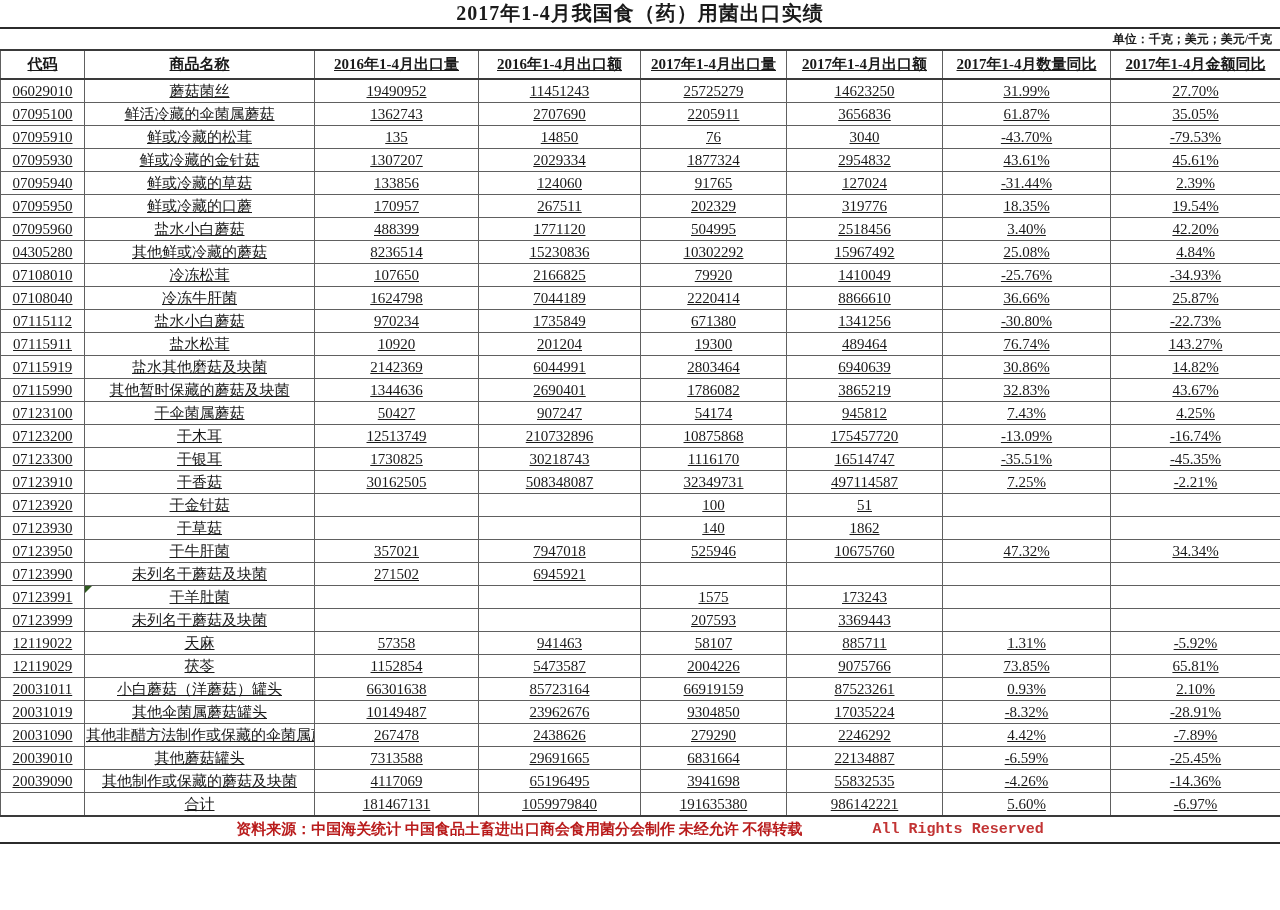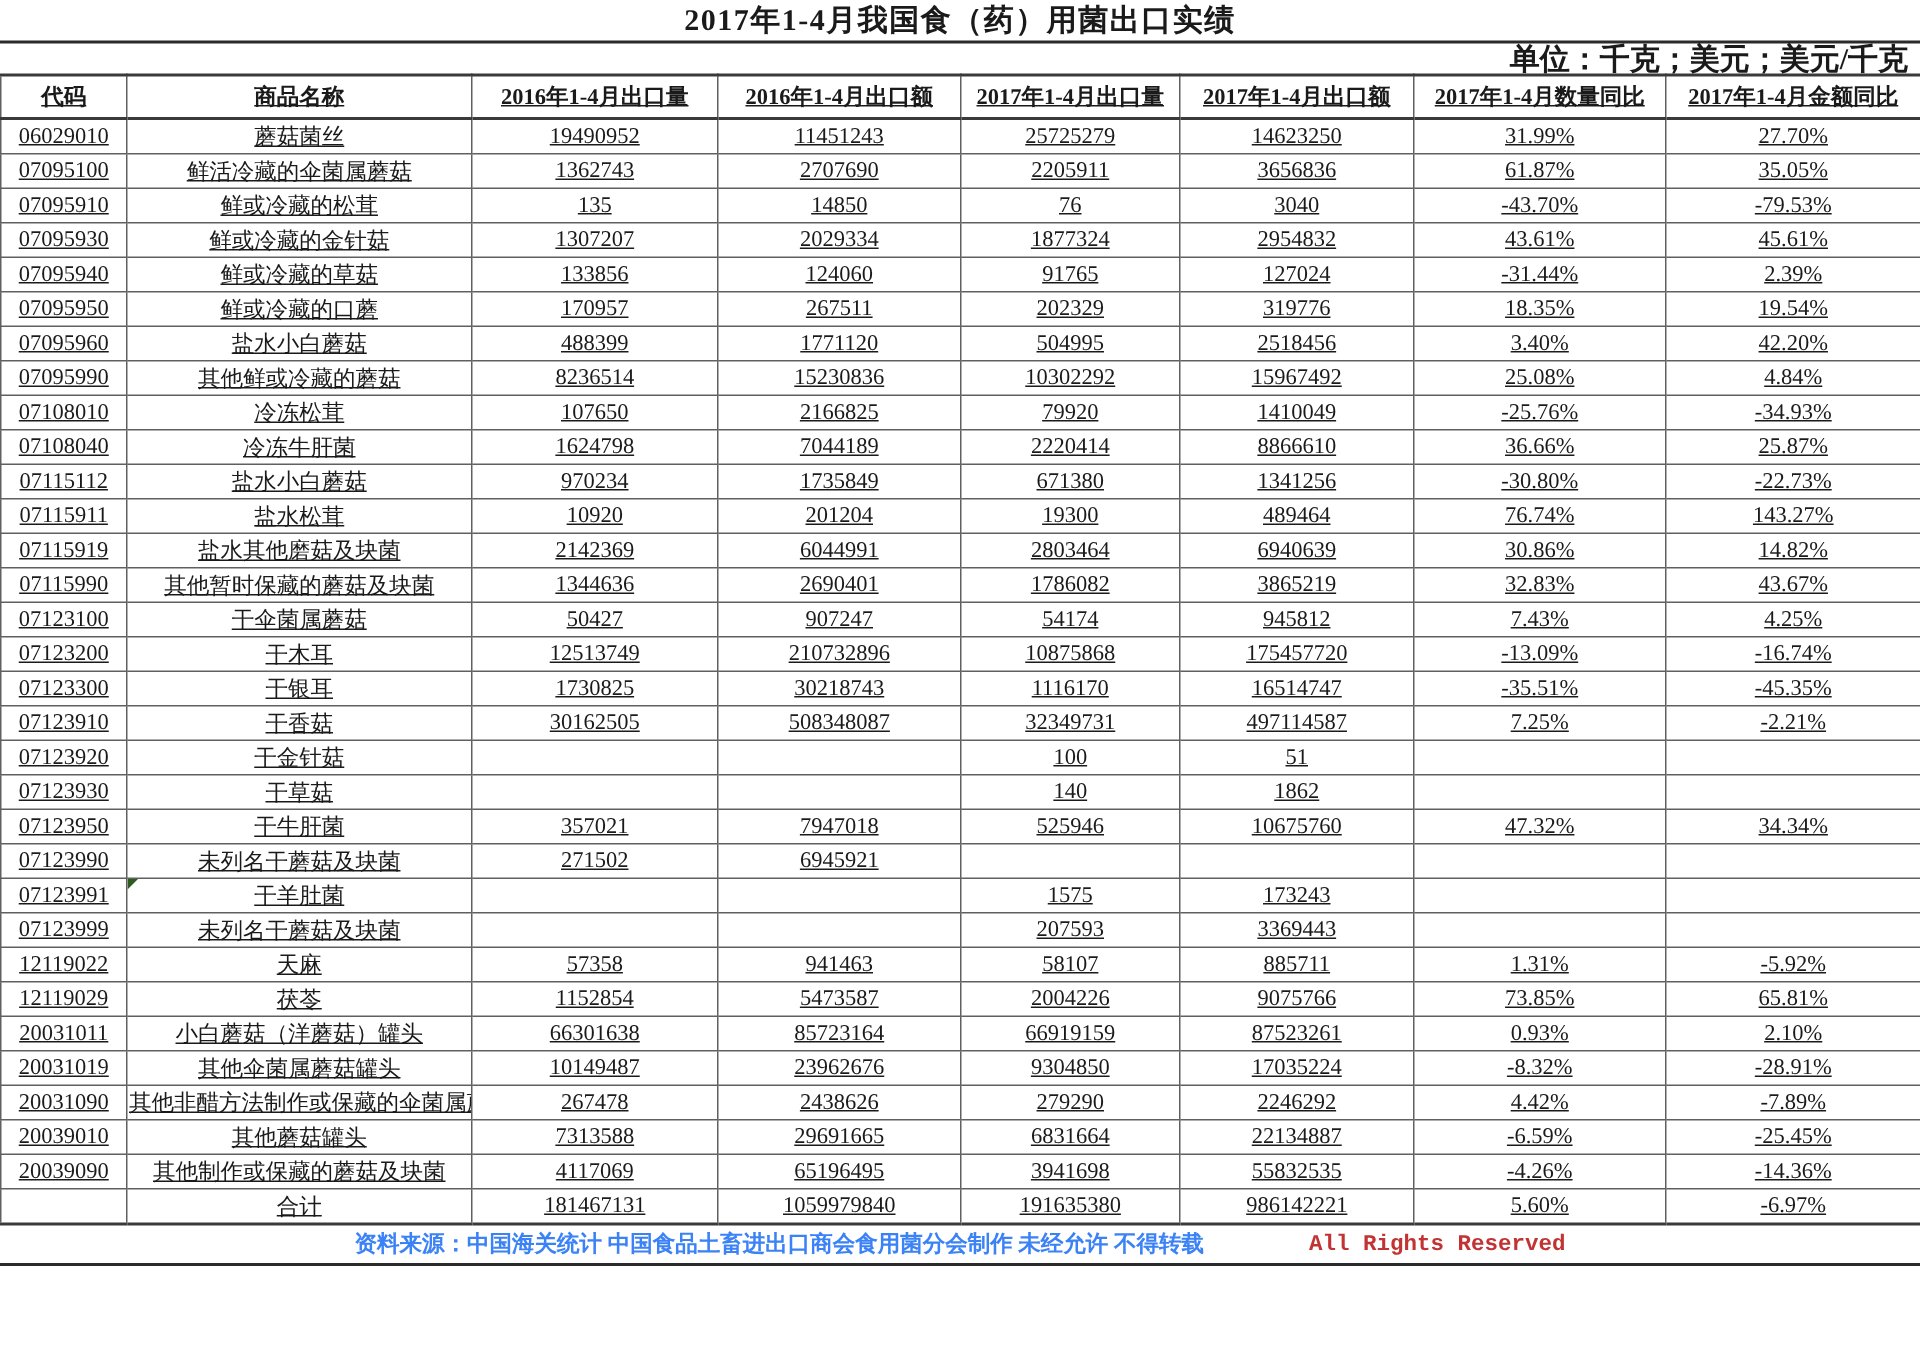--- a/index.html
+++ b/index.html
@@ -15,21 +15,21 @@
   .title-bar{
     height:27px;flex:0 0 27px;
     display:flex;align-items:center;justify-content:center;
     border-bottom:2px solid #2b2b2b;
     font-size:20px;font-weight:bold;letter-spacing:1px;
   }
   .unit-bar{
     height:20px;flex:0 0 20px;
     display:flex;align-items:center;justify-content:flex-end;
     padding-right:8px;
-    font-size:20px;font-weight:bold;
+    font-size:12px;font-weight:bold;
   }
 
   table.grid{
     border-collapse:collapse;table-layout:fixed;
     width:1280px;flex:1 1 auto;
     border-top:2px solid #3a3a3a;
     text-decoration:underline;
   }
   table.grid col.c1{width:84px;}
   table.grid col.c2{width:230px;}
@@ -61,21 +61,21 @@
     position:absolute;left:0;top:0;width:0;height:0;
     border-top:7px solid #2e5b1f;border-right:7px solid transparent;
   }
 
   .footer-bar{
     height:25px;flex:0 0 25px;
     display:flex;align-items:center;justify-content:center;gap:70px;
     font-size:15px;font-weight:bold;
     border-bottom:2px solid #2b2b2b;
   }
-  .footer-bar .src{color:#3b82f6;}
+  .footer-bar .src{color:#b91c1c;}
   .footer-bar .rights{color:#c23434;font-weight:bold;font-family:Liberation Mono, monospace;}
 </style>
 </head>
 <body>
 
 <div class="sheet">
 
   <div class="title-bar">2017年1-4月我国食（药）用菌出口实绩</div>
 
   <div class="unit-bar">单位：千克；美元；美元/千克</div>
@@ -168,21 +168,21 @@
           <td>07095960</td>
           <td class="name">盐水小白蘑菇</td>
           <td>488399</td>
           <td>1771120</td>
           <td>504995</td>
           <td>2518456</td>
           <td>3.40%</td>
           <td>42.20%</td>
         </tr>
         <tr>
-          <td>07095990</td>
+          <td>04305280</td>
           <td class="name">其他鲜或冷藏的蘑菇</td>
           <td>8236514</td>
           <td>15230836</td>
           <td>10302292</td>
           <td>15967492</td>
           <td>25.08%</td>
           <td>4.84%</td>
         </tr>
         <tr>
           <td>07108010</td>

